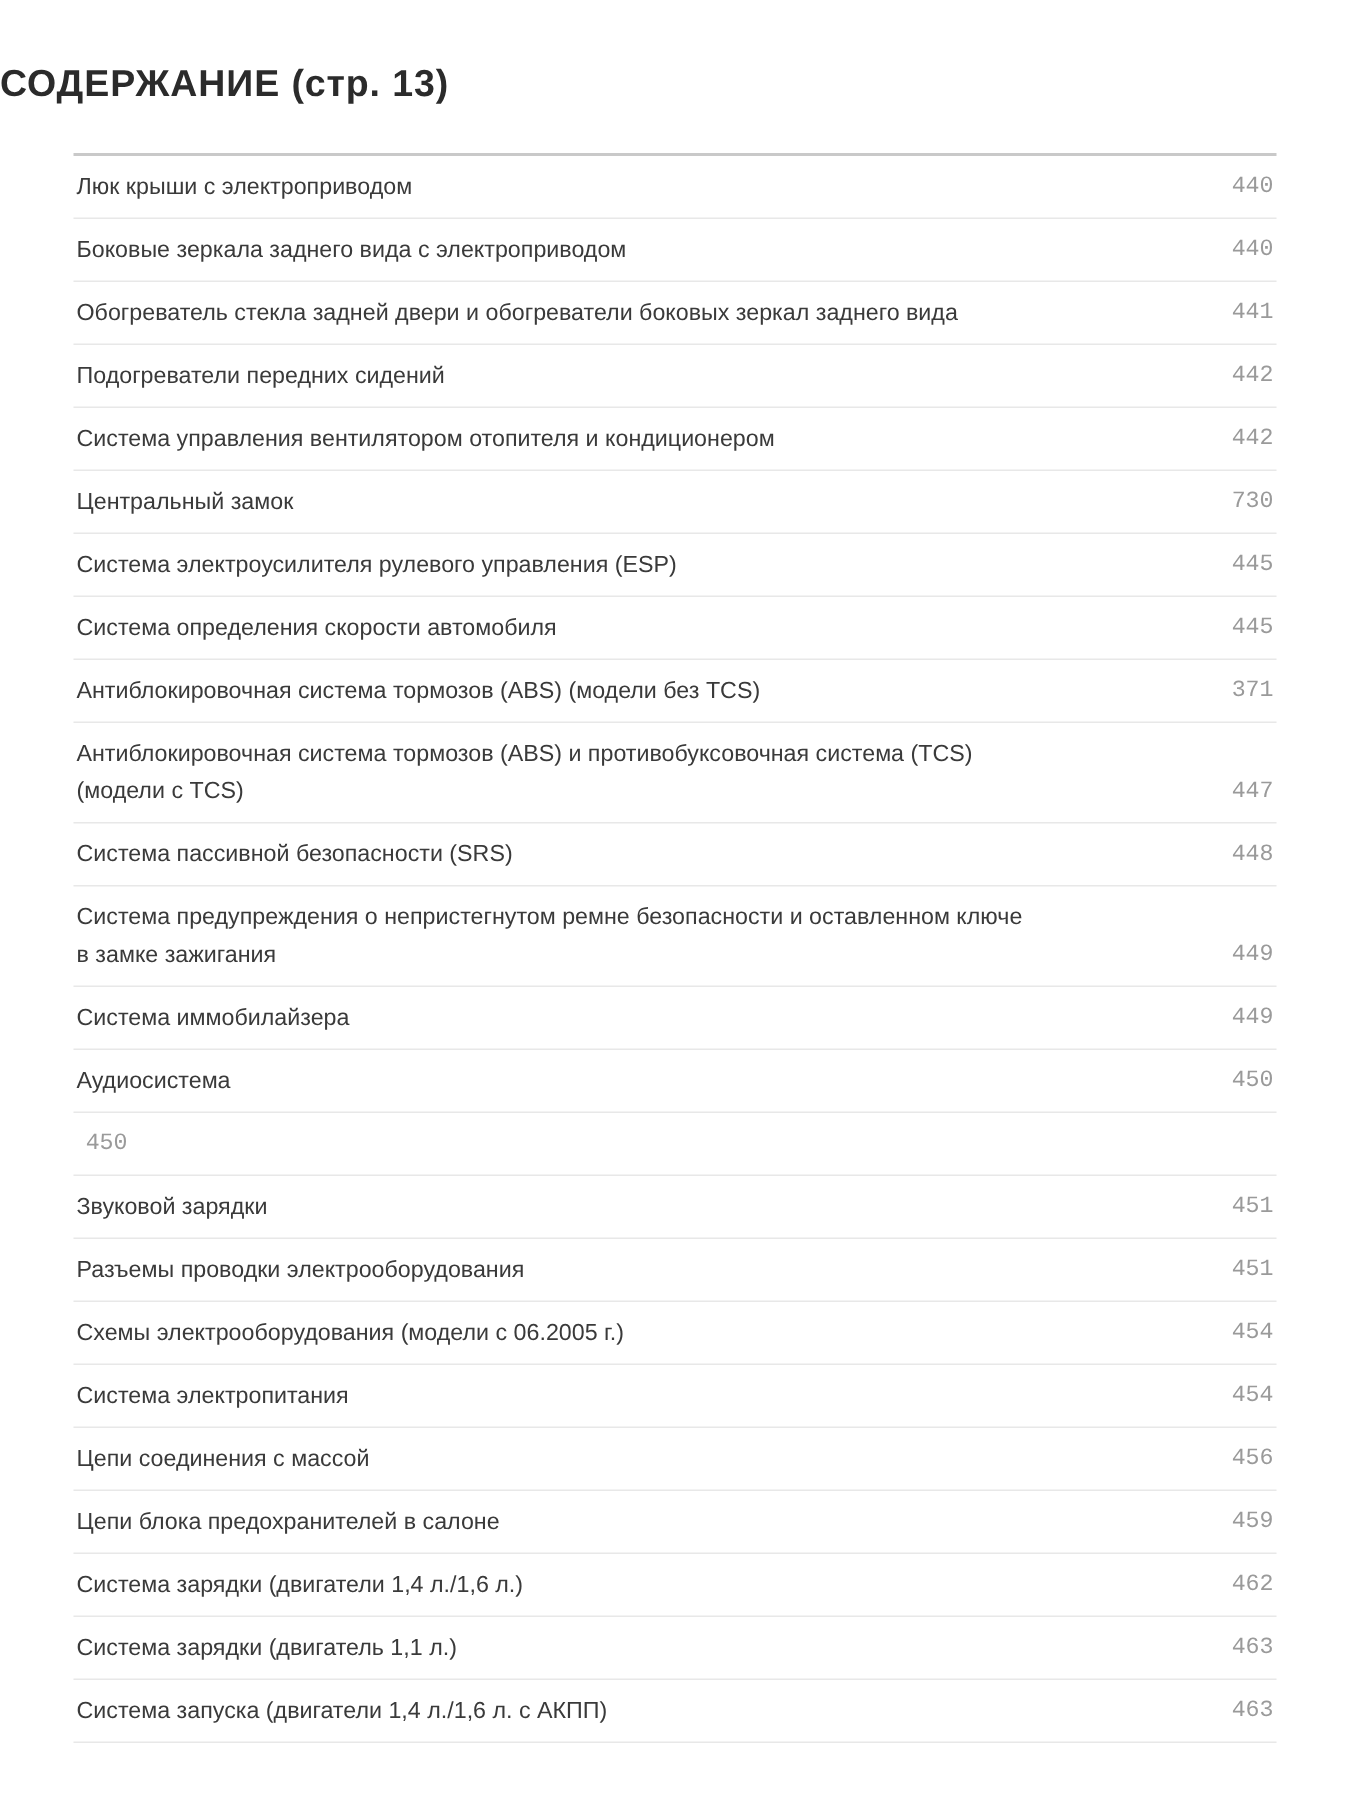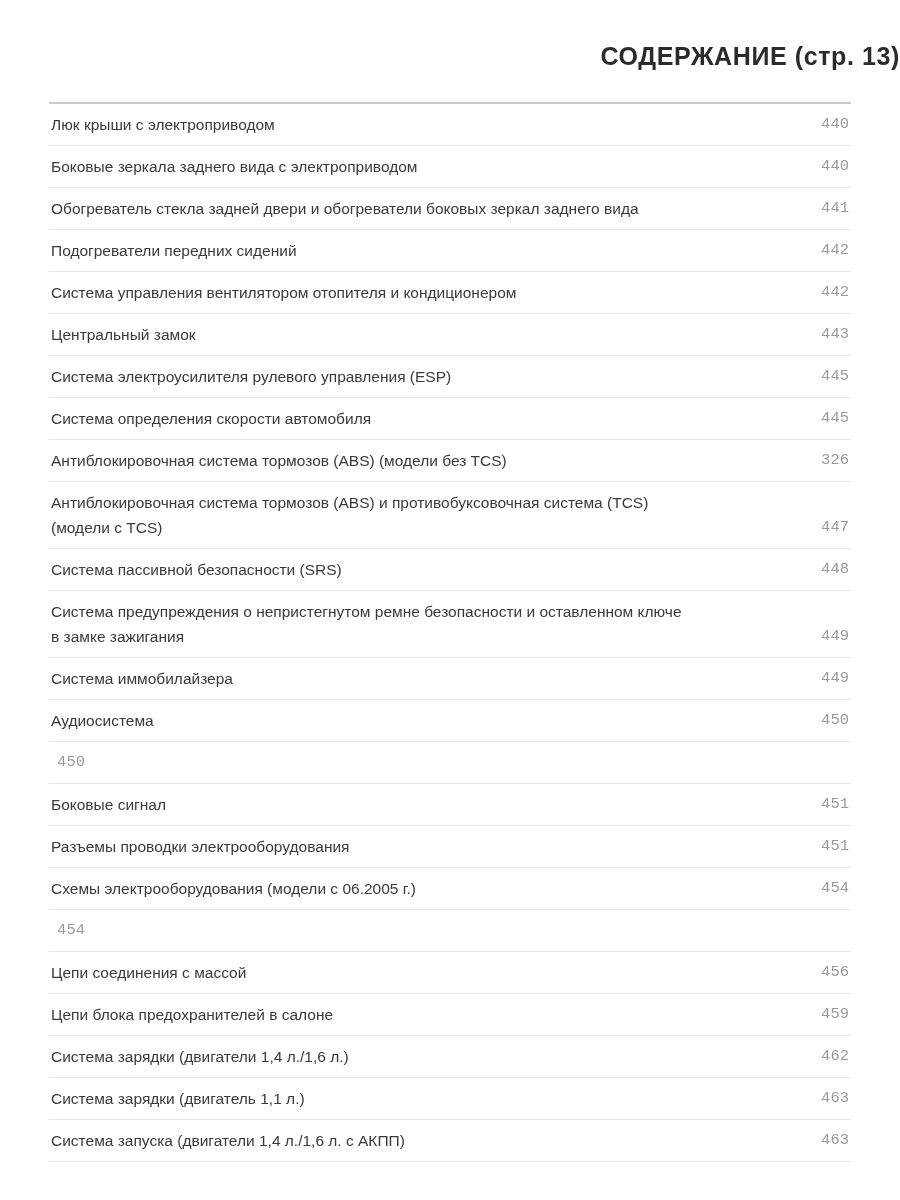--- a/index.html
+++ b/index.html
@@ -18,21 +18,21 @@
   }
   .page {
     width: 900px;
     min-height: 1200px;
     position: relative;
     display: flex;
     flex-direction: column;
     background: #ffffff;
   }
   .doc-title {
-    text-align: right;
+    text-align: left;
     font-size: 25px;
     font-weight: bold;
     color: #2b2b2b;
     letter-spacing: 0.6px;
     margin: 0;
     padding-top: 41px;
     line-height: 1.2;
   }
   .toc-wrap {
     margin: 0 auto;
@@ -104,33 +104,33 @@
         <li class="toc-row">
           <span class="toc-label">Подогреватели передних сидений</span>
           <span class="toc-page">442</span>
         </li>
         <li class="toc-row">
           <span class="toc-label">Система управления вентилятором отопителя и кондиционером</span>
           <span class="toc-page">442</span>
         </li>
         <li class="toc-row">
           <span class="toc-label">Центральный замок</span>
-          <span class="toc-page">443</span>
+          <span class="toc-page">730</span>
         </li>
         <li class="toc-row">
           <span class="toc-label">Система электроусилителя рулевого управления (ESP)</span>
           <span class="toc-page">445</span>
         </li>
         <li class="toc-row">
           <span class="toc-label">Система определения скорости автомобиля</span>
           <span class="toc-page">445</span>
         </li>
         <li class="toc-row">
           <span class="toc-label">Антиблокировочная система тормозов (ABS) (модели без TCS)</span>
-          <span class="toc-page">326</span>
+          <span class="toc-page">371</span>
         </li>
         <li class="toc-row">
           <span class="toc-label">Антиблокировочная система тормозов (ABS) и противобуксовочная система (TCS)
 (модели с TCS)</span>
           <span class="toc-page">447</span>
         </li>
         <li class="toc-row">
           <span class="toc-label">Система пассивной безопасности (SRS)</span>
           <span class="toc-page">448</span>
         </li>
@@ -144,32 +144,33 @@
           <span class="toc-page">449</span>
         </li>
         <li class="toc-row">
           <span class="toc-label">Аудиосистема</span>
           <span class="toc-page">450</span>
         </li>
         <li class="toc-row">
           <span class="toc-page">450</span>
         </li>
         <li class="toc-row">
-          <span class="toc-label">Боковые сигнал</span>
+          <span class="toc-label">Звуковой зарядки</span>
           <span class="toc-page">451</span>
         </li>
         <li class="toc-row">
           <span class="toc-label">Разъемы проводки электрооборудования</span>
           <span class="toc-page">451</span>
         </li>
         <li class="toc-row">
           <span class="toc-label">Схемы электрооборудования (модели с 06.2005 г.)</span>
           <span class="toc-page">454</span>
         </li>
         <li class="toc-row">
+          <span class="toc-label">Система электропитания</span>
           <span class="toc-page">454</span>
         </li>
         <li class="toc-row">
           <span class="toc-label">Цепи соединения с массой</span>
           <span class="toc-page">456</span>
         </li>
         <li class="toc-row">
           <span class="toc-label">Цепи блока предохранителей в салоне</span>
           <span class="toc-page">459</span>
         </li>

